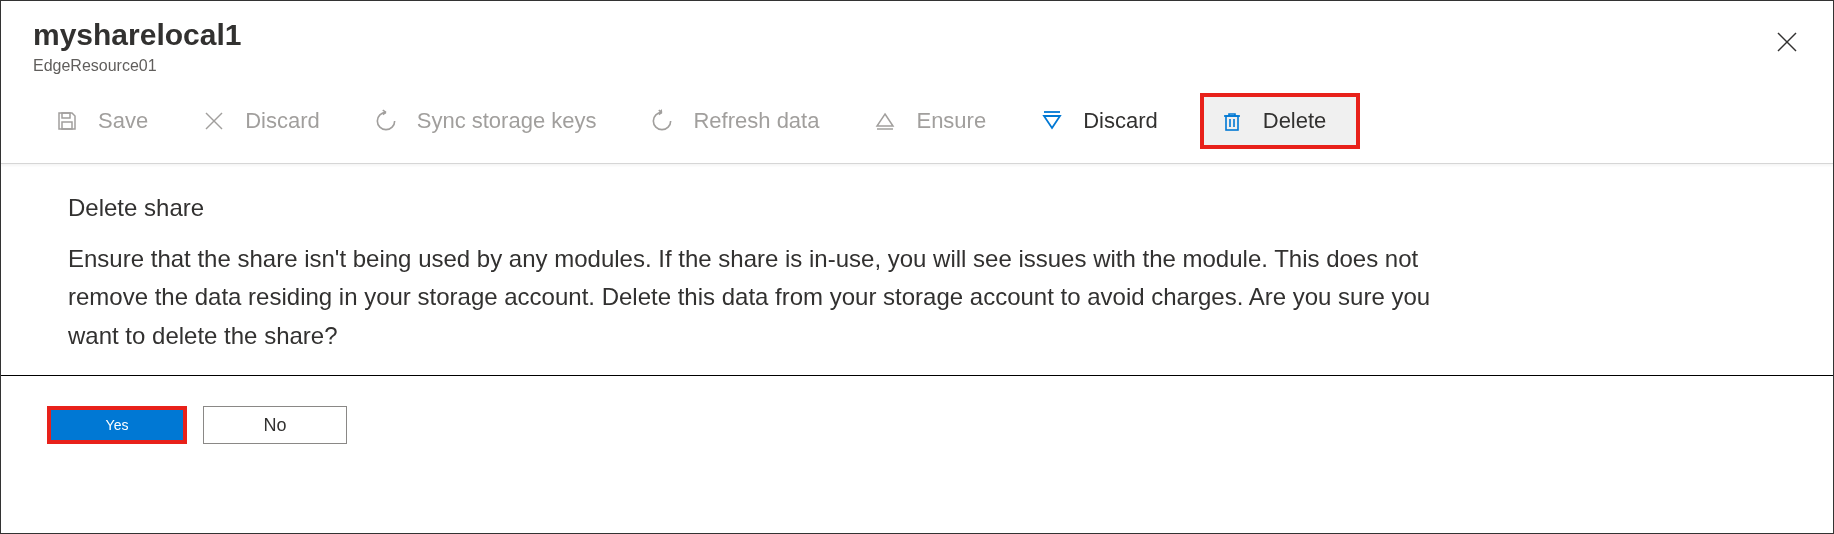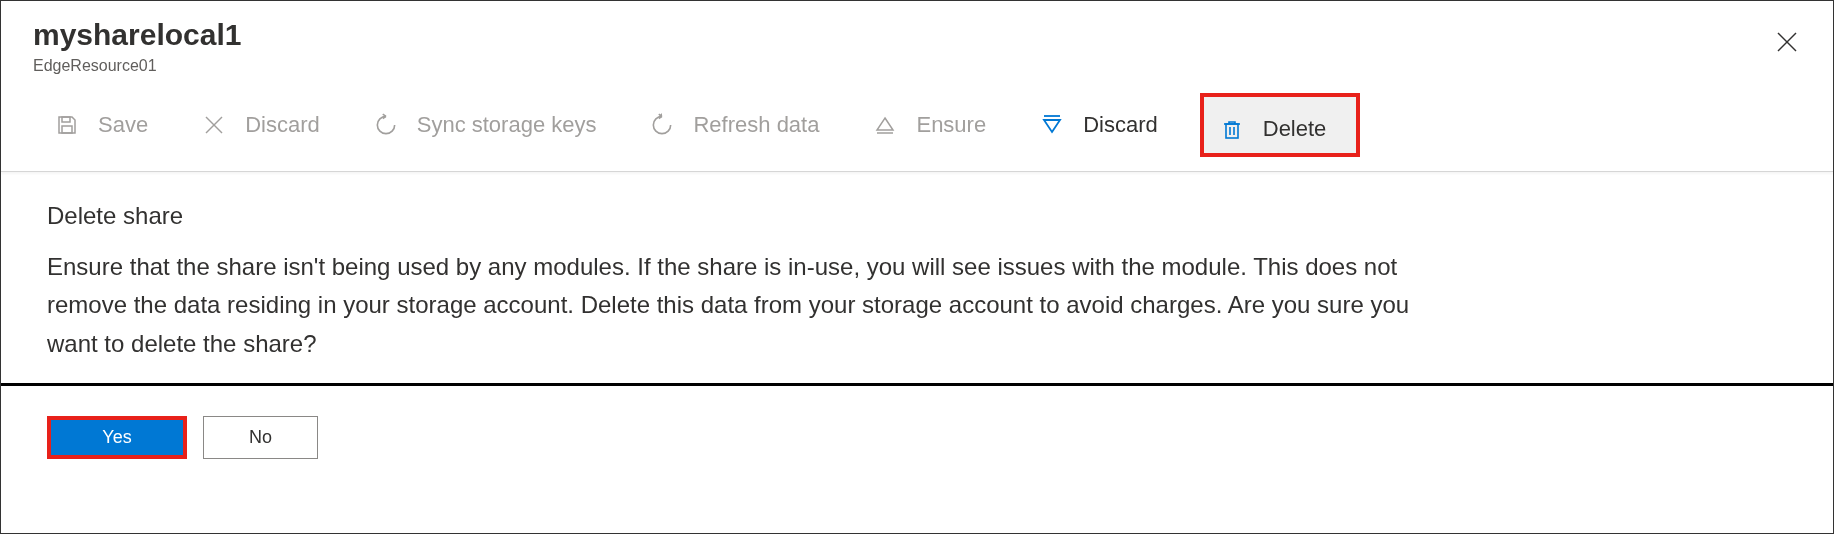--- a/index.html
+++ b/index.html
@@ -67,26 +67,26 @@
     .toolbar-btn.active .icon svg { stroke: #0078d4; }
     .toolbar-btn .icon {
       display: flex;
       align-items: center;
       justify-content: center;
       width: 28px;
       height: 28px;
     }
     .highlighted-tool {
       border: 4px solid #e8211a;
-      padding: 12px 28px 4px 12px;
+      padding: 4px 28px 4px 12px;
       background: #f0f0f0;
     }
     .content-pane {
-      padding: 30px 46px 20px 46px;
-      border-bottom: 3px solid #000000;
+      padding: 30px 46px 20px 67px;
+      border-bottom: 1px solid #000000;
     }
     .dialog-title {
       font-size: 24px;
       font-weight: 400;
       color: #323130;
       margin-bottom: 18px;
     }
     .dialog-body {
       font-size: 24px;
       line-height: 1.6;
@@ -95,33 +95,33 @@
     }
     .footer-actions {
       padding: 30px 46px;
       display: flex;
       gap: 16px;
     }
     .btn-primary {
       background: #0078d4;
       color: #ffffff;
       border: 1px solid #0078d4;
-      font-size: 18px;
+      font-size: 14px;
       padding: 6px 0;
       width: 132px;
       cursor: pointer;
       font-family: inherit;
     }
     .btn-secondary {
       background: #ffffff;
       color: #323130;
       border: 1px solid #8a8886;
       font-size: 18px;
       padding: 6px 0;
-      width: 115px;
+      width: 144px;
       cursor: pointer;
       font-family: inherit;
     }
     .primary-highlight {
       border: 4px solid #e8211a;
       padding: 0;
     }
     .primary-highlight .btn-primary {
       margin: 0;
       width: 132px;

